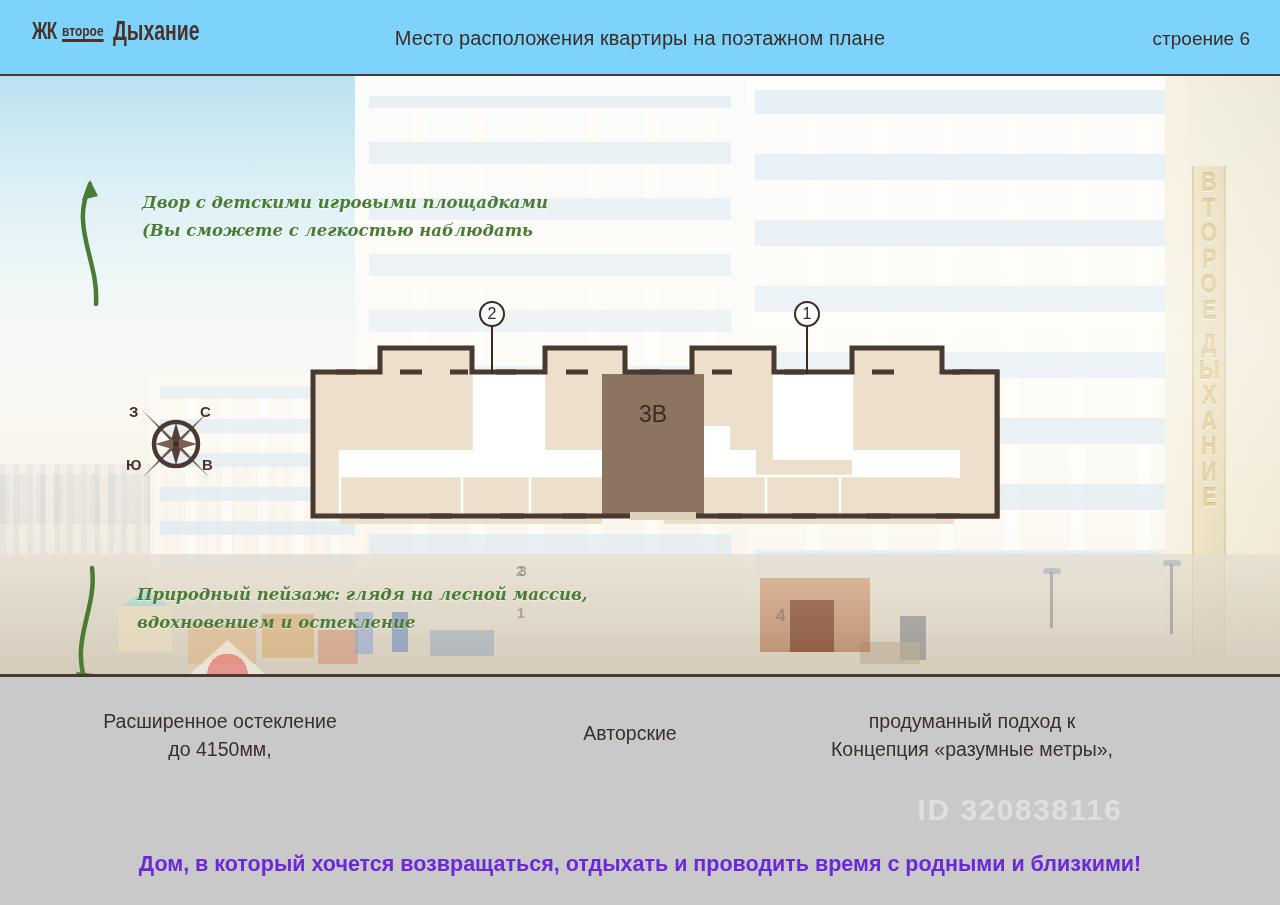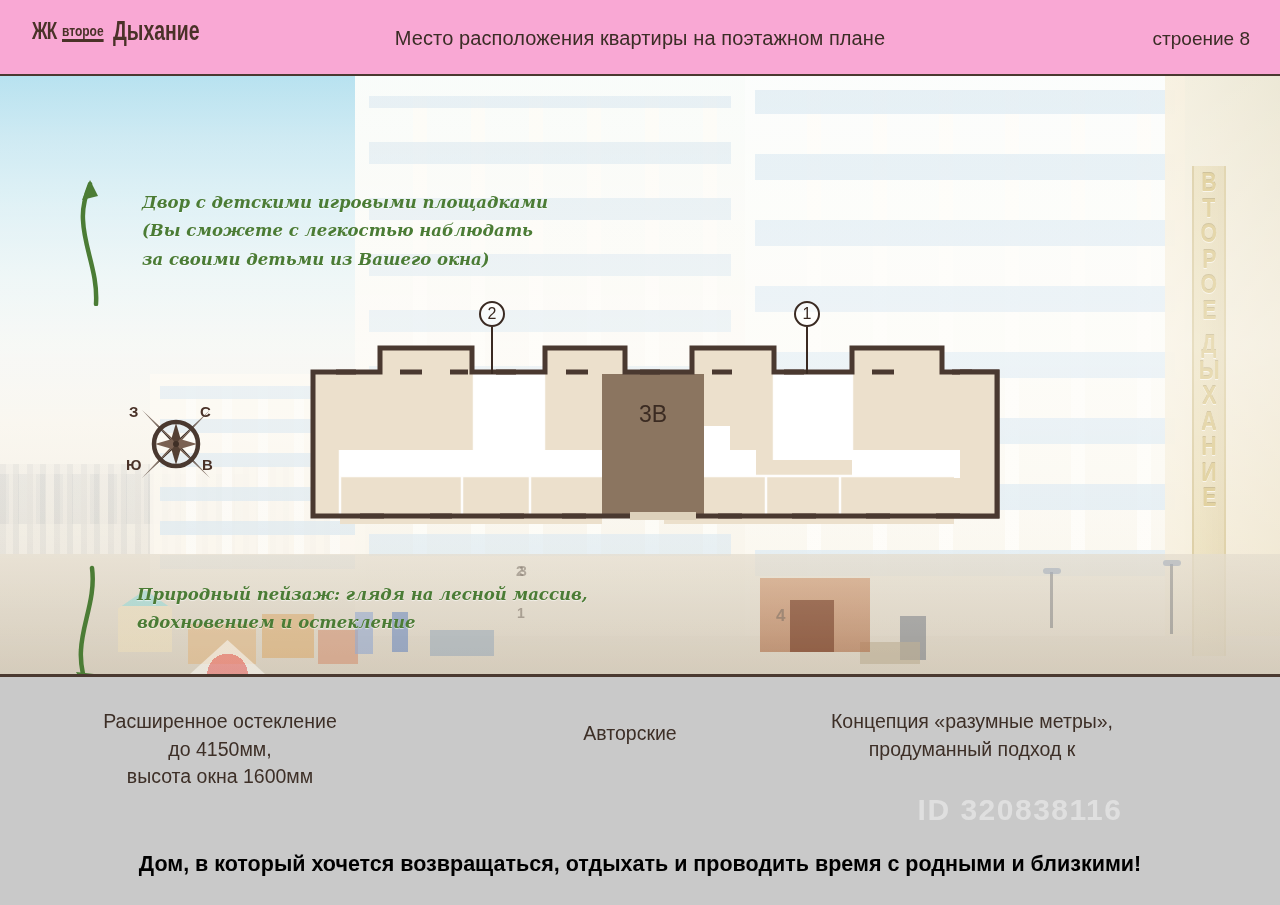--- a/index.html
+++ b/index.html
@@ -7,21 +7,21 @@
     width: 1280px; height: 905px;
     background: #c9c9c9;
     font-family: "Liberation Sans", sans-serif;
     overflow: hidden;
   }
   #page { position: relative; width: 1280px; height: 905px; background: #c9c9c9; }
 
   
   #header {
     position: absolute; left: 0; top: 0; width: 1280px; height: 76px;
-    background: #f9a8d4;
+    background: #7dd3fc;
     border-bottom: 2px solid #4a3930;
   }
   #logo {
     position: absolute; left: 32px; top: 20px;
     display: flex; align-items: flex-end; gap: 5px;
     color: #4a3228;
   }
   .logo-jk {
     font-family: "Liberation Sans Narrow", "Liberation Sans", sans-serif;
     font-weight: 700; font-size: 23px; letter-spacing: -1px;
@@ -249,37 +249,37 @@
 
   #watermark {
     position: absolute; left: 0; top: 793px; width: 1280px;
     text-align: center; color: rgba(255,255,255,.42);
     font-size: 30px; font-weight: 700; letter-spacing: 1.5px;
     padding-left: 760px; pointer-events: none;
   }
 
   #tagline {
     position: absolute; left: 0; top: 852px; width: 1280px;
-    text-align: center; color: #000000;
+    text-align: center; color: #6d28d9;
     font-size: 21.5px; font-weight: 700;
   }
 </style>
 </head>
 <body>
 
 <div id="page">
 
   <div id="header">
     <div id="logo">
       <span class="logo-jk">ЖК</span>
       <span class="logo-vtoroe">второе</span>
       <span class="logo-dyhanie">Дыхание</span>
     </div>
     <div id="header-title">Место расположения квартиры на поэтажном плане</div>
-    <div id="header-building">строение 8</div>
+    <div id="header-building">строение 6</div>
   </div>
 
   <div id="stage">
 
     <div class="town2"></div>
     <div class="town"></div>
 
     <div id="bld-left">
       <div class="rows"></div>
     </div>
@@ -337,21 +337,20 @@
     </svg>
 
     <svg class="arrow-svg" id="arrow-down" width="46" height="130" viewBox="0 0 46 130">
       <path d="M30 4 C 34 34, 20 60, 19 86 C 18 100, 21 112, 24 122" stroke="#4b7c35" stroke-width="4.5" fill="none" stroke-linecap="round"></path>
       <path d="M25 128 L 14 108 L 32 110 Z" fill="#4b7c35"></path>
     </svg>
 
     <div class="note" id="note-top">
       <div>Двор с детскими игровыми площадками</div>
       <div>(Вы сможете с легкостью наблюдать</div>
-      <div>за своими детьми из Вашего окна)</div>
     </div>
 
     <div class="note" id="note-bottom">
       <div>Природный пейзаж: глядя на лесной массив,</div>
       <div>вдохновением и остекление</div>
     </div>
 
     <div id="compass">
       <span class="compass-label" id="cl-z">З</span>
       <span class="compass-label" id="cl-s">С</span>
@@ -466,28 +465,27 @@
         <div class="marker-circle" style="left:0; top:0;">1</div>
       </div>
     </div>
 
   </div>
 
   <div id="features">
     <div class="feature" id="feature-0">
       <div>Расширенное остекление</div>
       <div>до 4150мм,</div>
-      <div>высота окна 1600мм</div>
     </div>
     <div class="feature" id="feature-1">
       <div>Авторские</div>
     </div>
     <div class="feature" id="feature-2">
+      <div>продуманный подход к</div>
       <div>Концепция «разумные метры»,</div>
-      <div>продуманный подход к</div>
     </div>
   </div>
 
   <div id="watermark">ID 320838116</div>
 
   <div id="tagline">Дом, в который хочется возвращаться, отдыхать и проводить время с родными и близкими!</div>
 
 </div>
 
 </body></html>

